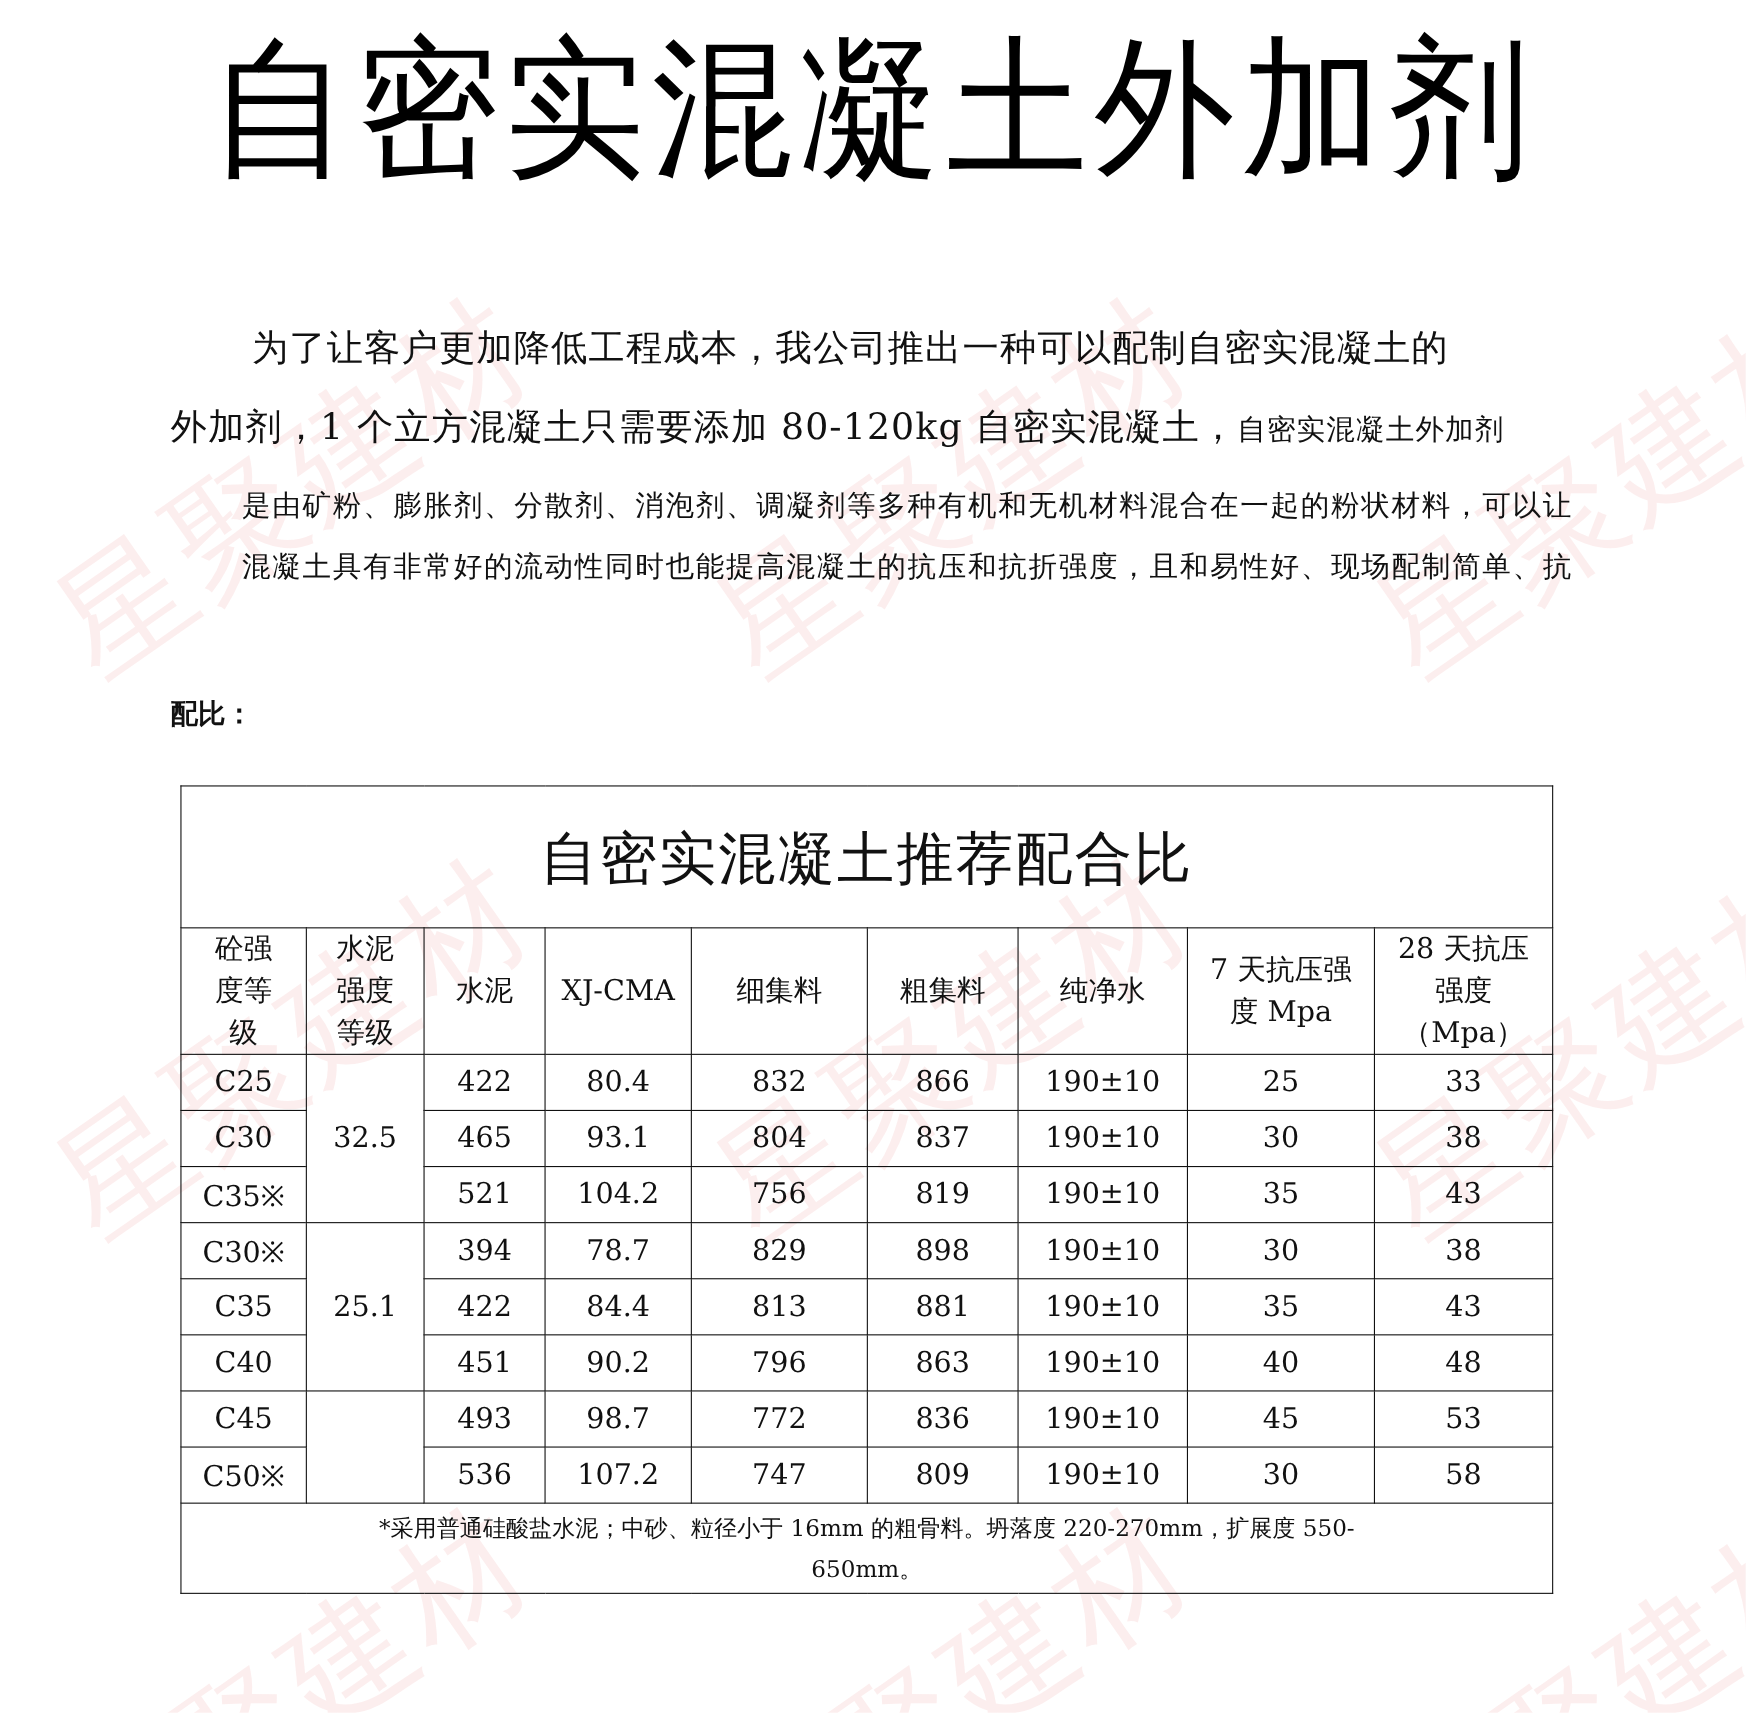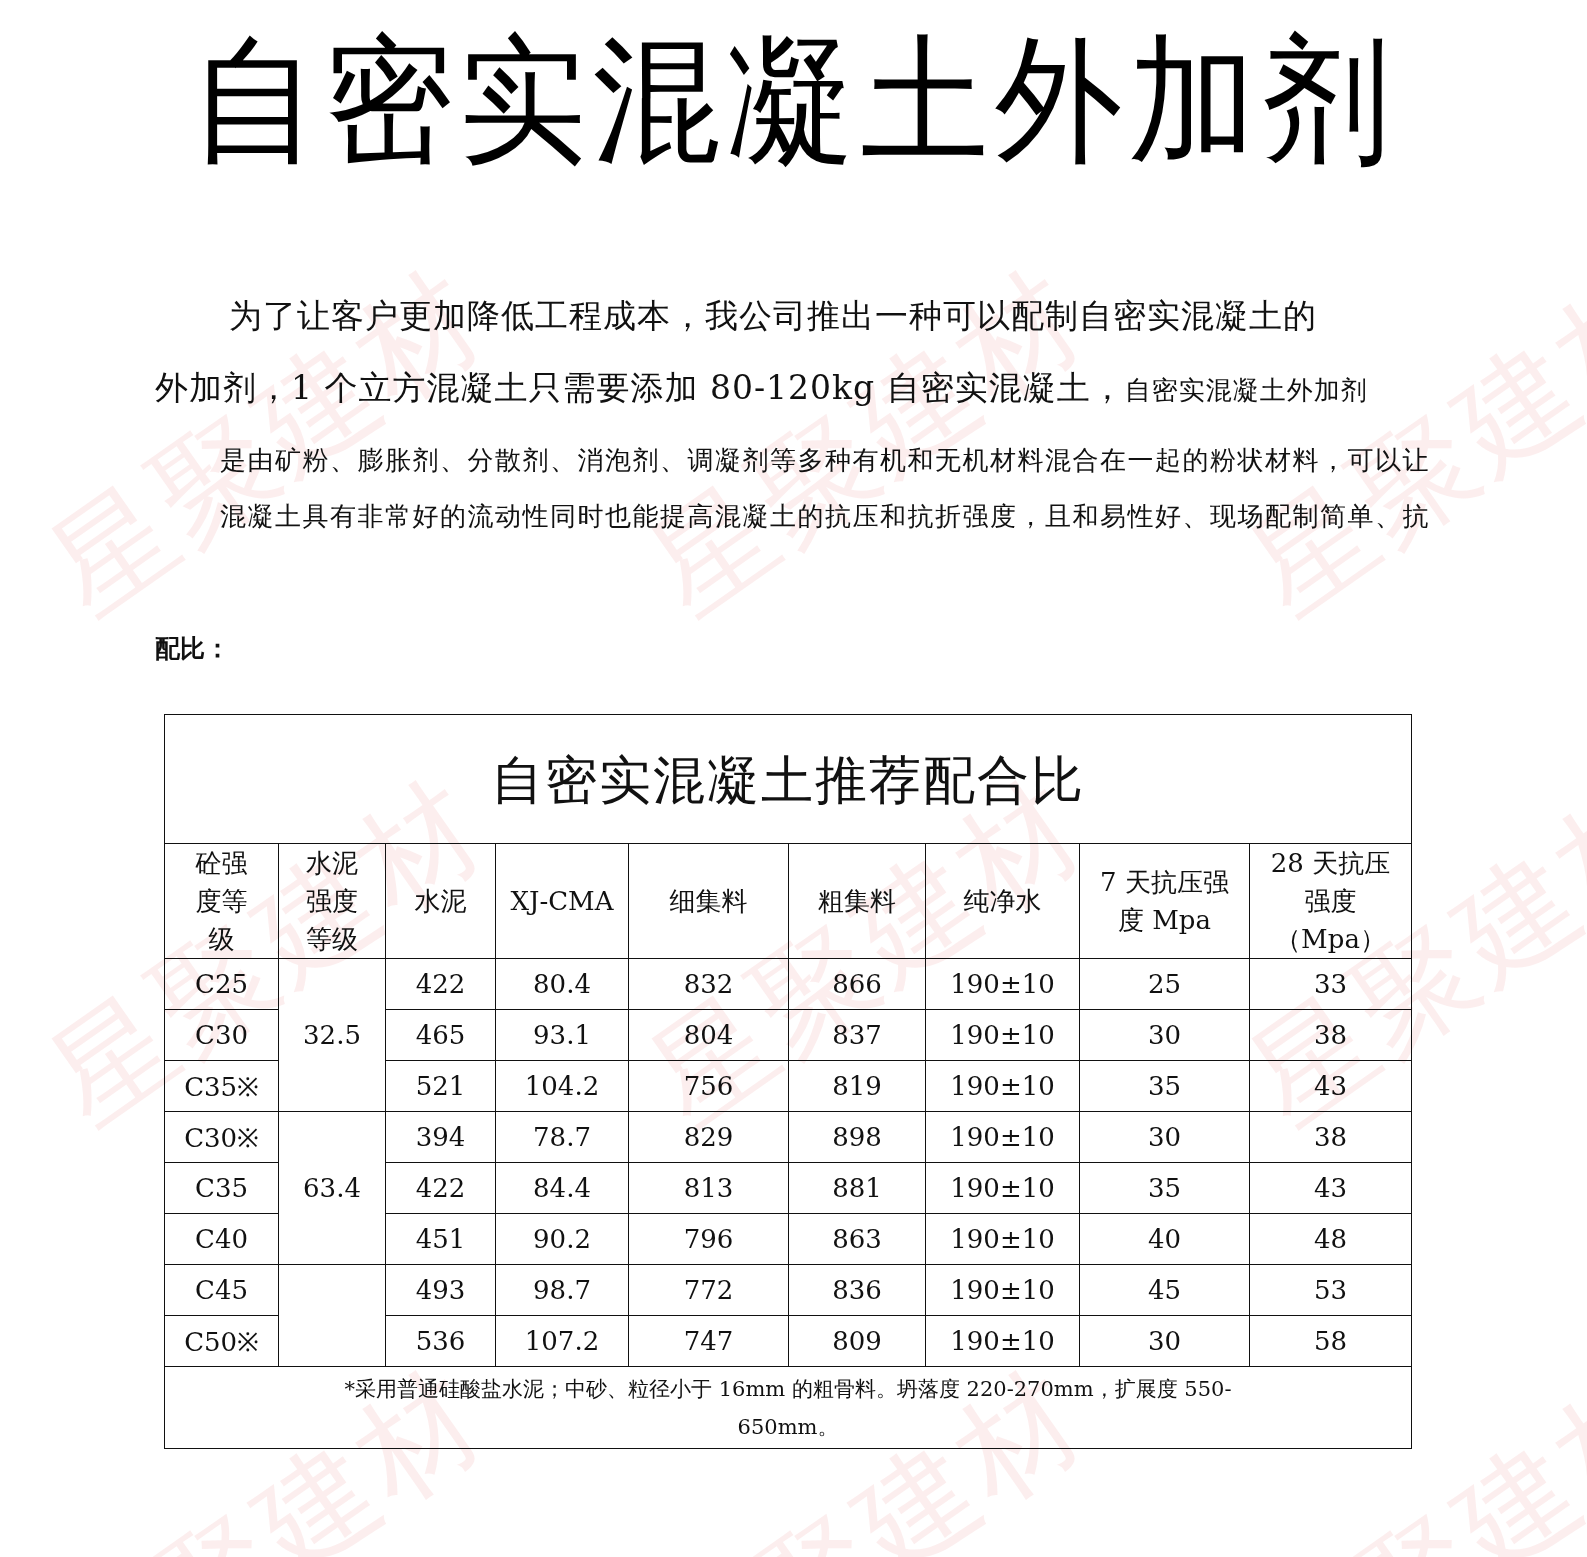--- a/index.html
+++ b/index.html
@@ -220,21 +220,21 @@
           <td>521</td>
           <td>104.2</td>
           <td>756</td>
           <td>819</td>
           <td>190±10</td>
           <td>35</td>
           <td>43</td>
         </tr>
         <tr class="body-row">
           <td>C30※</td>
-          <td rowspan="3">63.4</td>
+          <td rowspan="3">25.1</td>
           <td>394</td>
           <td>78.7</td>
           <td>829</td>
           <td>898</td>
           <td>190±10</td>
           <td>30</td>
           <td>38</td>
         </tr>
         <tr class="body-row">
           <td>C35</td>

